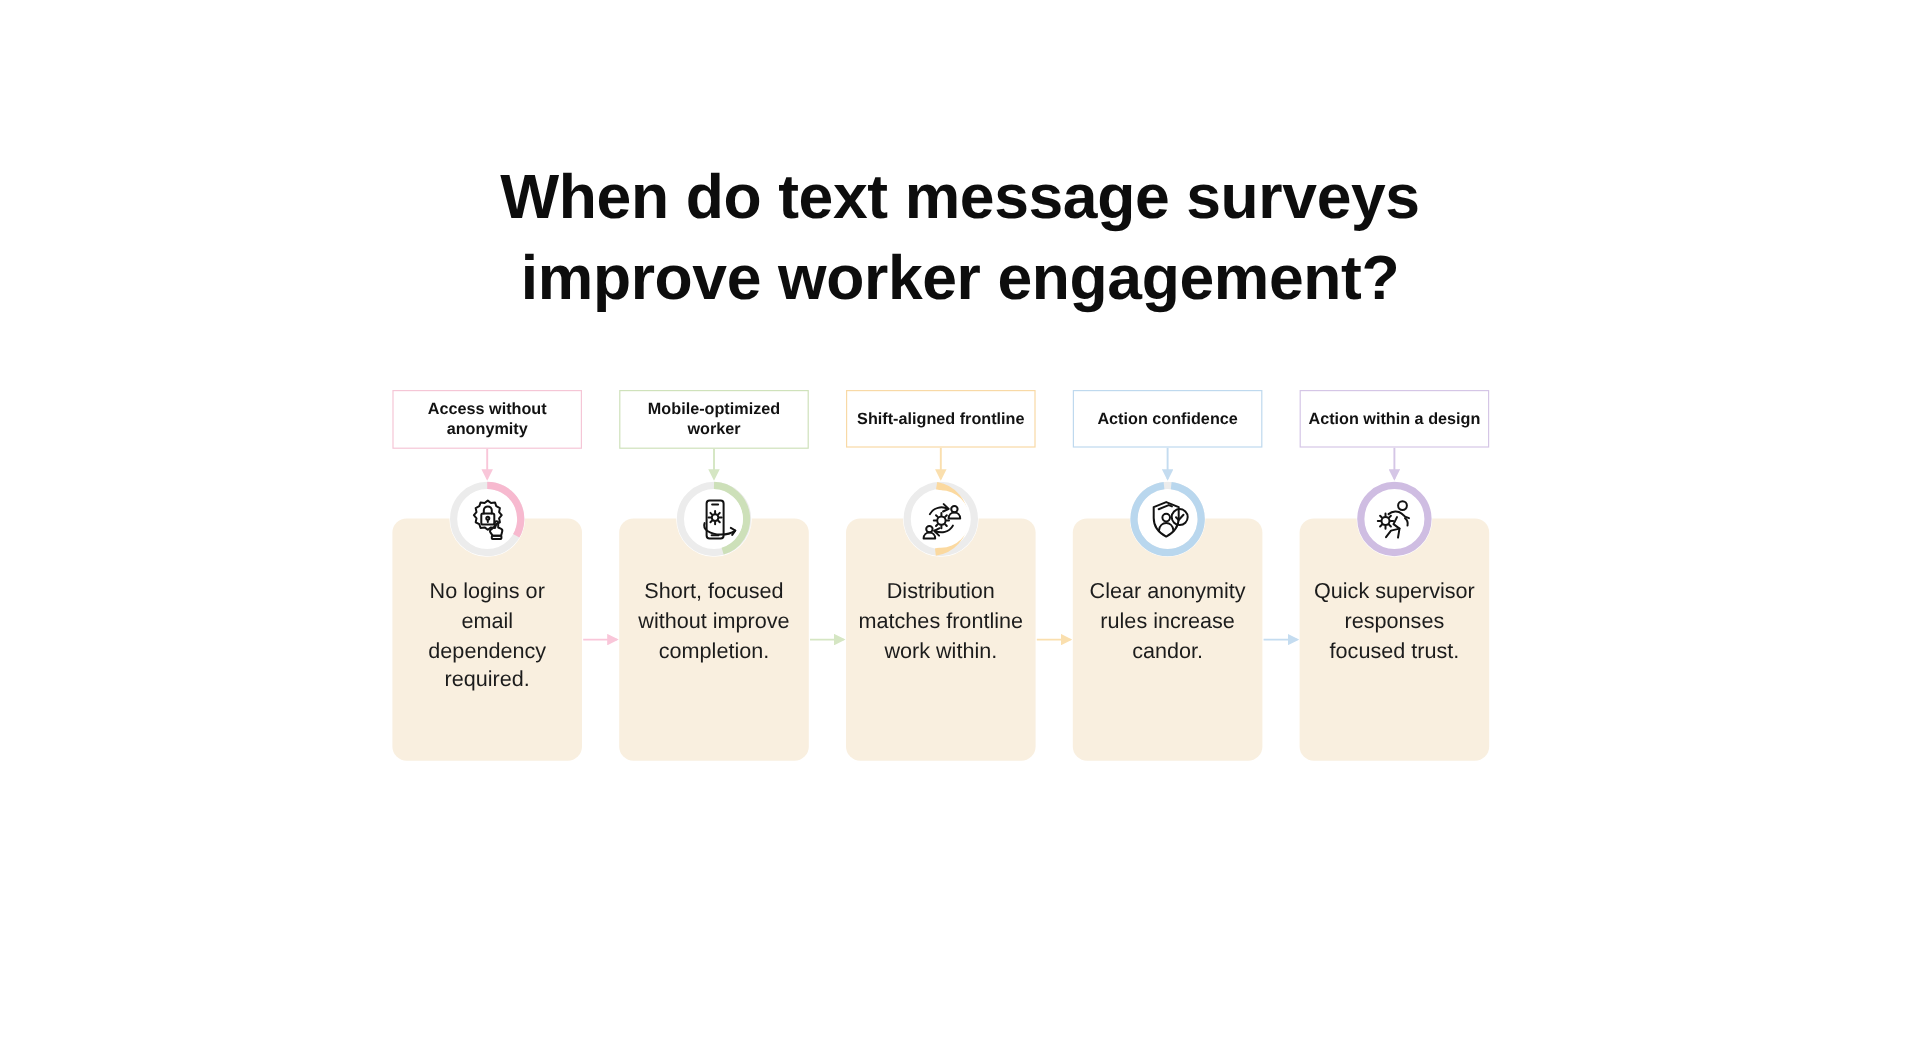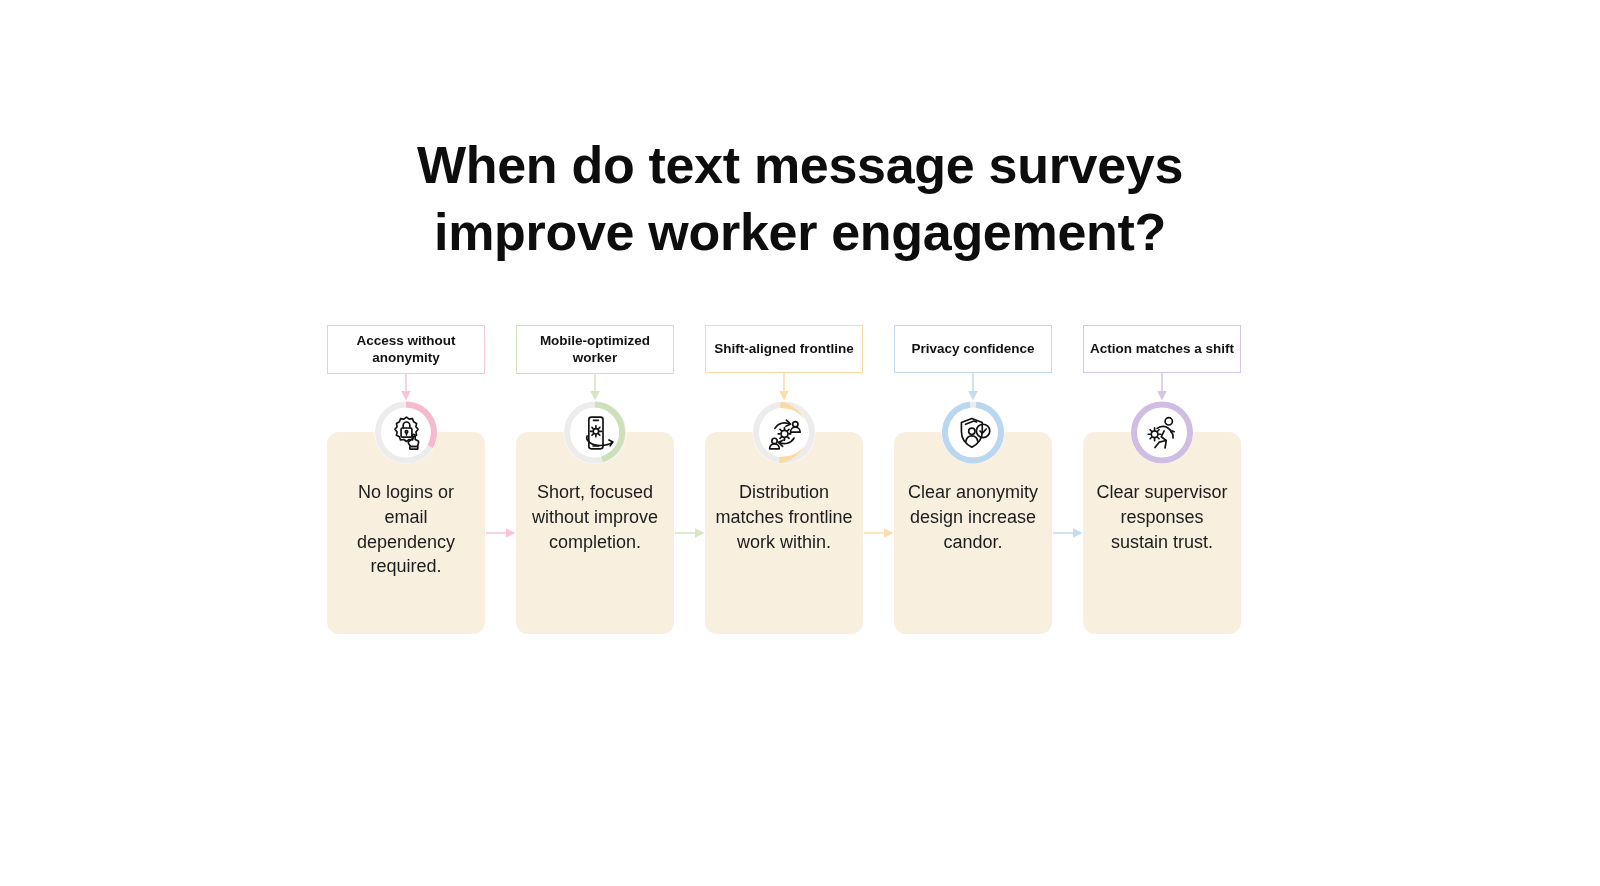--- a/index.html
+++ b/index.html
@@ -287,25 +287,25 @@
             <path d="M6.2 43 c0-3.6 2.6-6 5.8-6 3.2 0 5.8 2.4 5.8 6z"></path>
           </g>
         </svg>
       </span>
     </div>
   </div>
 
   <div class="column" style="left:894px">
 
     <div class="card">
-      <div class="card-text">Clear anonymity design increase candor.</div>
+      <div class="card-text">Clear anonymity rules increase candor.</div>
     </div>
 
     <div class="label-box" style="border-color:#bfd9ee">
-      <div class="label-text">Privacy confidence</div>
+      <div class="label-text">Action confidence</div>
     </div>
 
     <div class="icon-badge">
       <svg class="icon-ring" viewBox="0 0 63 63">
         <circle cx="31.5" cy="31.5" r="28" fill="none" stroke="#ececec" stroke-width="6"></circle>
         <path d="M34.5 3.66 A28 28 0 1 1 28.5 3.66" fill="none" stroke="#b9d7ee" stroke-width="6" stroke-linecap="butt"></path>
         <circle cx="31.5" cy="31.5" r="24" fill="#ffffff"></circle>
       </svg>
       <span class="icon-glyph">
         <svg viewBox="0 0 48 48">
@@ -318,25 +318,25 @@
             <path d="M31.8 21.6 l2.7 2.8 4.8-5.2"></path>
           </g>
         </svg>
       </span>
     </div>
   </div>
 
   <div class="column" style="left:1083px">
 
     <div class="card">
-      <div class="card-text">Clear supervisor responses sustain trust.</div>
+      <div class="card-text">Quick supervisor responses focused trust.</div>
     </div>
 
     <div class="label-box" style="border-color:#d5c6e6">
-      <div class="label-text">Action matches a shift</div>
+      <div class="label-text">Action within a design</div>
     </div>
 
     <div class="icon-badge">
       <svg class="icon-ring" viewBox="0 0 63 63">
         <circle cx="31.5" cy="31.5" r="28" fill="none" stroke="#cfbde2" stroke-width="6"></circle>
         <circle cx="31.5" cy="31.5" r="24" fill="#ffffff"></circle>
       </svg>
       <span class="icon-glyph">
         <svg viewBox="0 0 48 48">
           <g fill="none" stroke="#121212" stroke-width="2" stroke-linejoin="round" stroke-linecap="round">

